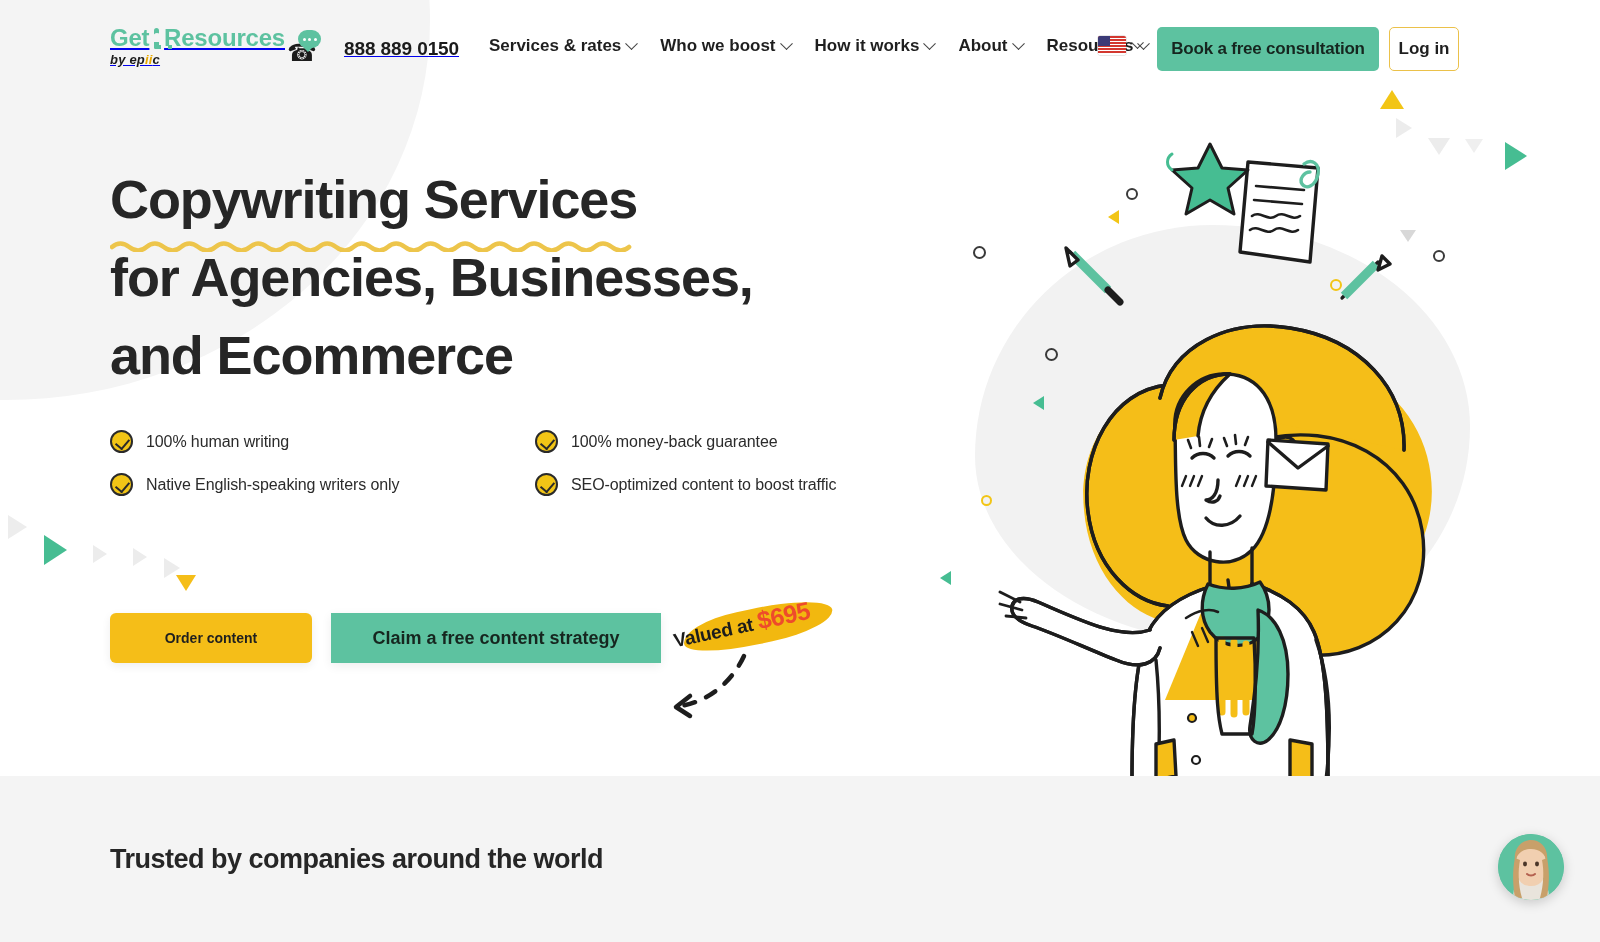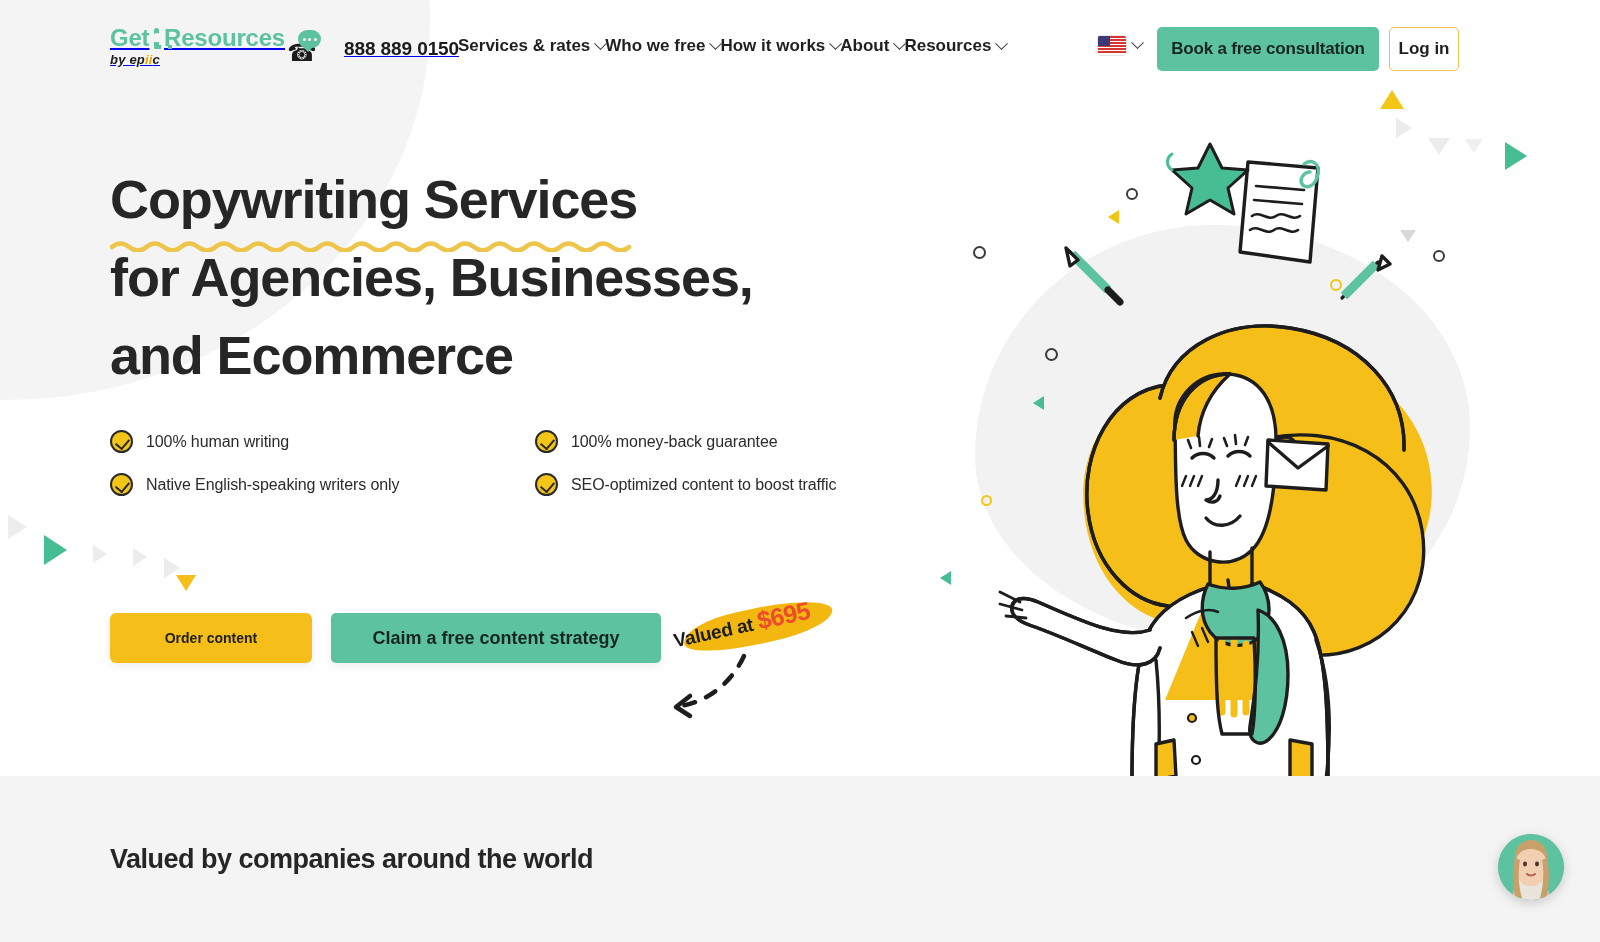--- a/index.html
+++ b/index.html
@@ -87,22 +87,22 @@
   .phone-icon .bubble i {
     width:3px; height:3px; border-radius:50%; background:#ffffff;
     display:block;
   }
   .phone-num {
     font-size:19px; font-weight:bold; color:#1b1b1b;
     letter-spacing:-.1px; white-space:nowrap;margin-left:12px;
   }
 
   .nav {
-    position:absolute; left:458px; top:36px;
-    display:flex; align-items:center; 
+    position:absolute; left:489px; top:36px;
+    display:flex; align-items:center; gap:24px;
   }
   .nav-item {
     display:flex; align-items:center; gap:6px;
     font-size:17px; font-weight:bold; color:#1f1f1f;
     cursor:pointer; white-space:nowrap;
   }
   .chev {
     width:9px; height:9px; border-right:1.6px solid #444;
     border-bottom:1.6px solid #444;
     transform:rotate(45deg) translate(-2px,-2px);
@@ -181,21 +181,21 @@
     width:202px; height:50px; background:#F5BE18;
     border:none; border-radius:6px;
     font-family:"Liberation Sans", sans-serif;
     font-size:14px; font-weight:bold; color:#1f1f1f;
     cursor:pointer;
     box-shadow:0 3px 10px rgba(0,0,0,.07);
   }
   .btn-strategy {
     position:absolute; left:331px; top:613px;
     width:330px; height:50px; background:#5DC2A0;
-    border:none; border-radius:5px;
+    border:none; border-radius:0;
     font-family:"Liberation Sans", sans-serif;
     font-size:18px; font-weight:bold; color:#16261f;
     cursor:pointer;
     box-shadow:0 3px 10px rgba(0,0,0,.07);
   }
 
   
   .valued {
     position:absolute; left:666px; top:592px;
     width:190px; height:72px;
@@ -407,21 +407,21 @@
       </span>
       <span class="phone-num">888 889 0150</span>
     </a>
 
     <nav class="nav">
       <span class="nav-item">
         <span>Services &amp; rates</span>
         <i class="chev"></i>
       </span>
       <span class="nav-item">
-        <span>Who we free</span>
+        <span>Who we boost</span>
         <i class="chev"></i>
       </span>
       <span class="nav-item">
         <span>How it works</span>
         <i class="chev"></i>
       </span>
       <span class="nav-item">
         <span>About</span>
         <i class="chev"></i>
       </span>
@@ -482,21 +482,21 @@
       <span class="valued-price">$695</span>
     </div>
     <svg class="arrow-dashed" viewBox="0 0 120 70">
       <path d="M108 4 C96 30 72 50 44 54" fill="none" stroke="#1d1d1d" stroke-width="4.5" stroke-linecap="round" stroke-dasharray="11 12"></path>
       <path d="M54 44 L40 55 L54 64" fill="none" stroke="#1d1d1d" stroke-width="4.5" stroke-linecap="round" stroke-linejoin="round"></path>
     </svg>
   </div>
 </section>
 
 <section class="trusted">
-  <h2 class="trusted-title">Valued by companies around the world</h2>
+  <h2 class="trusted-title">Trusted by companies around the world</h2>
 </section>
 
 <div class="chat-widget">
   <svg viewBox="0 0 66 66" width="66" height="66">
     <circle cx="33" cy="33" r="33" fill="#5DC2A0"></circle>
     <g>
       <path d="M15 66 C15 48 22 40 33 40 C44 40 51 48 51 66 Z" fill="#e9e4dc"></path>
       <path d="M18 30 C18 16 25 9 33 9 C41 9 48 16 48 30 C48 44 44 52 33 52
                C22 52 18 44 18 30 Z" fill="#f1cfb0"></path>
       <path d="M17 28 C15 14 24 6 33 6 C42 6 51 13 49 28 C47 20 42 15 33 15

